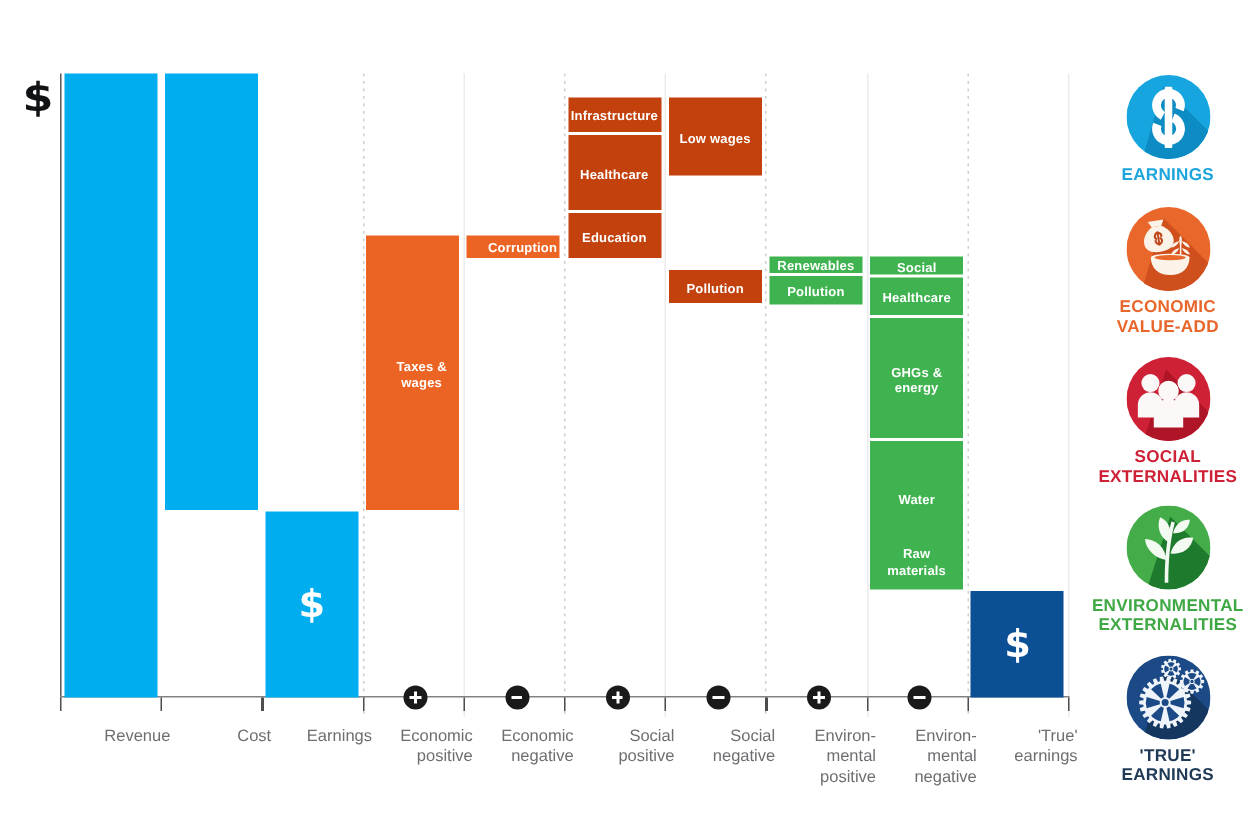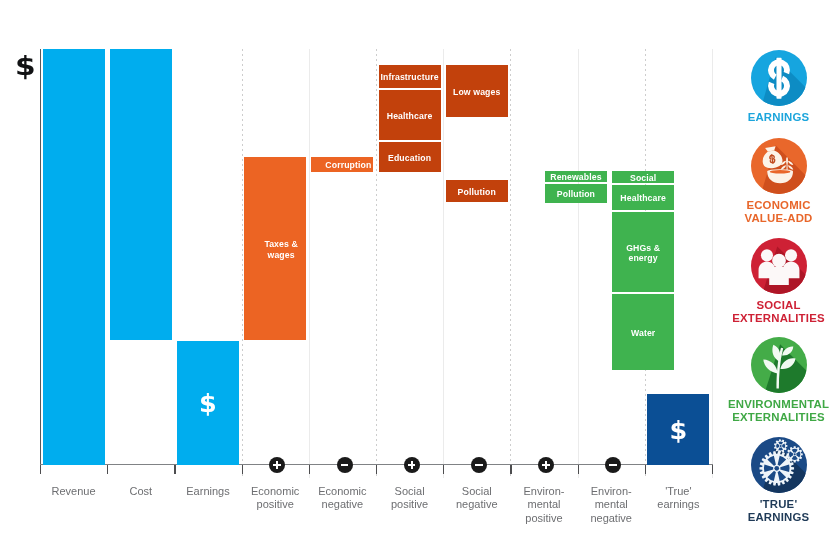--- a/index.html
+++ b/index.html
@@ -19,39 +19,39 @@
 
   
   .bar{position:absolute;top:0;width:62px;height:546px;}
   .seg{position:absolute;left:0;width:62px;box-sizing:border-box;
        display:flex;align-items:center;justify-content:center;text-align:center;
        color:#ffffff;font-weight:bold;font-size:8.7px;line-height:10.1px;
        white-space:pre-line;letter-spacing:0.12px;padding-top:2px;text-indent:0.12px;}
   .c-blue{background:#00ADEE;}
   .c-orange{background:#EC6423;padding-left:12px;}
   .c-red{background:#c2410c;}
-  .c-green{background:#3FB34F;margin-left:32px;}
+  .c-green{background:#3FB34F;}
   .c-navy{background:#0B4F95;}
   .bar-dollar{font-family:"DejaVu Sans",sans-serif;font-size:25.5px;font-weight:bold;
       line-height:1;letter-spacing:0;}
   .bar-dollar::first-letter{}
 
   
   .dollar-axis{position:absolute;left:15px;top:52.5px;font-family:"DejaVu Sans",sans-serif;transform:scaleX(1.12);transform-origin:left top;
       font-size:26.5px;font-weight:bold;color:#111214;line-height:1;}
 
   
   .badge{position:absolute;top:457px;width:16px;height:16px;border-radius:50%;
          background:#1a1a1a;}
   .badge i{position:absolute;background:#ffffff;}
   .badge .h{left:4.2px;top:7.05px;width:7.6px;height:1.9px;}
   .badge .v{left:7.05px;top:4.2px;width:1.9px;height:7.6px;}
 
   
-  .xlab{position:absolute;top:485px;text-align:center;font-size:11px;
+  .xlab{position:absolute;top:485px;text-align:right;font-size:11px;
         color:#6d6e71;line-height:13.4px;white-space:pre-line;}
 
   
   .legend-item{position:absolute;left:721px;width:115px;text-align:center;}
   .legend-icon{display:block;margin:0 auto;}
   .legend-text{font-size:11.4px;font-weight:bold;line-height:12.6px;
       letter-spacing:0.2px;white-space:pre-line;margin-top:5px;}
 </style>
 </head>
 <body>
@@ -111,20 +111,22 @@
   <div class="bar" style="left:512.9px">
     <div class="seg c-green" style="top:171px;height:11px">Renewables</div>
     <div class="seg c-green" style="top:184px;height:19px">Pollution</div>
   </div>
   <div class="bar" style="left:580.1px">
     <div class="seg c-green" style="top:171px;height:12px">Social</div>
     <div class="seg c-green" style="top:185px;height:25px">Healthcare</div>
     <div class="seg c-green" style="top:212px;height:80px">GHGs &amp;
 energy</div>
     <div class="seg c-green" style="top:294px;height:76px">Water</div>
+    <div class="seg c-green" style="top:354px;height:39px">Raw
+materials</div>
   </div>
   <div class="bar" style="left:647.3px">
     <div class="seg bar-dollar c-navy" style="top:394px;height:71px">$</div>
   </div>
 
   <div class="badge" style="left:269.3px">
       <i class="h"></i>
       <i class="v"></i>
     </div>
   <div class="badge" style="left:336.5px">

